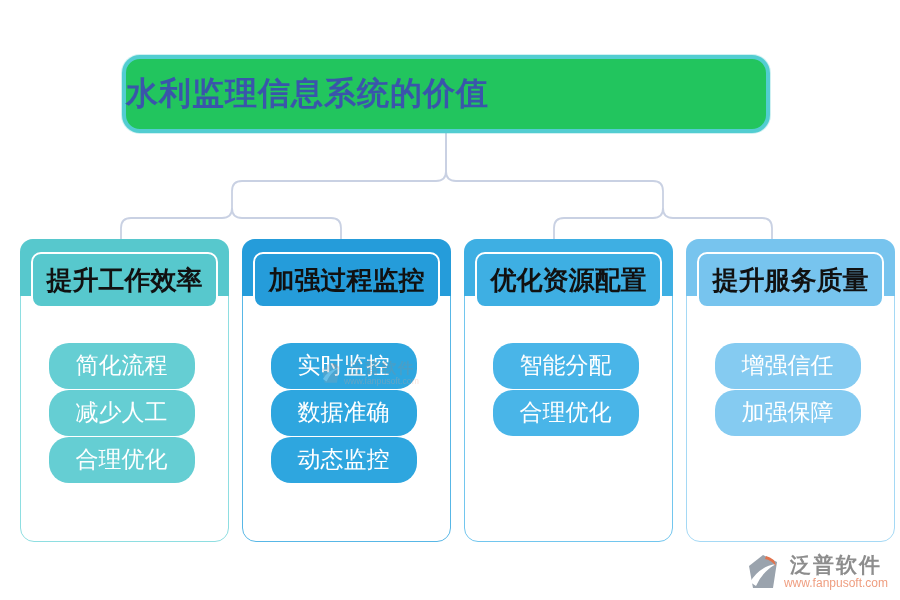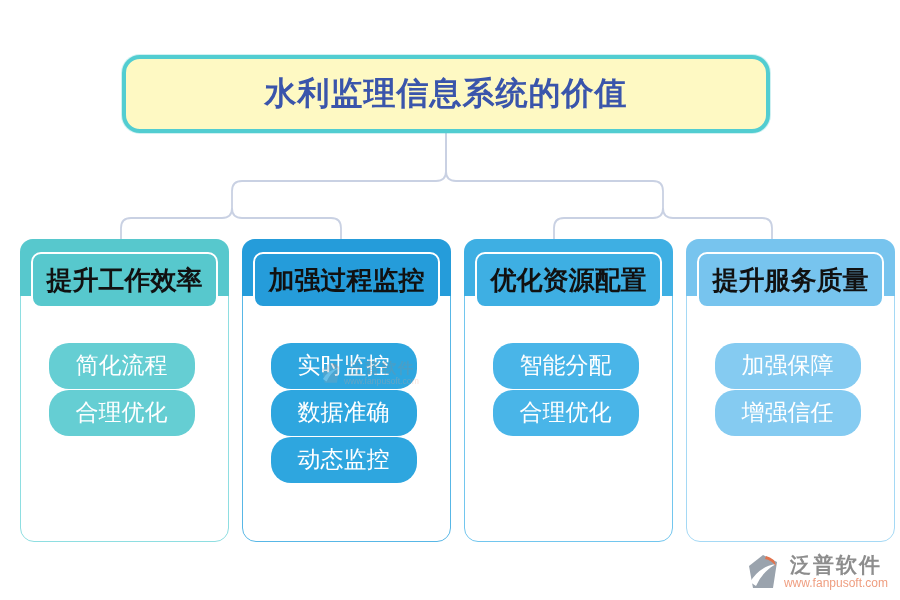--- a/index.html
+++ b/index.html
@@ -5,22 +5,22 @@
   html,body{margin:0;padding:0;}
   body{
     width:900px;height:600px;position:relative;overflow:hidden;background:#ffffff;
     font-family:"Liberation Serif","DejaVu Serif",serif;
   }
   .connectors{position:absolute;left:0;top:0;width:900px;height:600px;z-index:0;}
   .connectors path{fill:none;stroke:var(--connector,#c9d1e3);stroke-width:1.8px;}
 
   .title-box{
     position:absolute;left:122px;top:55px;width:648px;height:78px;box-sizing:border-box;
-    border:4px solid var(--title-border,#52cdd1);border-radius:18px;background:#fef9c3;
-    display:flex;align-items:center;justify-content:center;z-index:2;
+    border:4px solid var(--title-border,#52cdd1);border-radius:18px;background:#22c55e;
+    display:flex;align-items:center;z-index:2;
     box-shadow:0 0 0 1px rgba(82,205,209,.28);
   }
   .title-box span{color:var(--title-text,#3a55ab);font-size:32px;font-weight:bold;letter-spacing:1px;}
 
   .columns{position:absolute;left:20px;top:239px;display:flex;gap:13px;z-index:1;}
   .col{
     position:relative;width:209px;height:303px;box-sizing:border-box;background:#fff;
     border:1.5px solid var(--bord);border-radius:14px;
   }
   .band{
@@ -72,20 +72,23 @@
     <div class="col" style="--band: #57c8cd; --pill: #65ced3; --bord: #8edee1;">
     <div class="band"></div>
     <div class="head">
       <span class="head-label">提升工作效率</span>
     </div>
     <div class="pills">
         <div class="pillwrap">
           <div class="pill">简化流程</div>
         </div>
         <div class="pillwrap">
+          <div class="pill">减少人工</div>
+        </div>
+        <div class="pillwrap">
           <div class="pill">合理优化</div>
         </div>
       </div>
   </div>
     <div class="col" style="--band: #259cda; --pill: #2ea6df; --bord: #58b7e6;">
     <div class="band"></div>
     <div class="head">
       <span class="head-label">加强过程监控</span>
     </div>
     <div class="pills">
@@ -114,24 +117,24 @@
         </div>
       </div>
   </div>
     <div class="col" style="--band: #77c4ee; --pill: #85cbf1; --bord: #a5d9f5;">
     <div class="band"></div>
     <div class="head">
       <span class="head-label">提升服务质量</span>
     </div>
     <div class="pills">
         <div class="pillwrap">
-          <div class="pill">加强保障</div>
+          <div class="pill">增强信任</div>
         </div>
         <div class="pillwrap">
-          <div class="pill">增强信任</div>
+          <div class="pill">加强保障</div>
         </div>
       </div>
   </div>
   </div>
 
 <div class="brandmark watermark-center">
   <svg width="34" height="34" viewBox="0 0 40 40">
     <path d="M7 14 L21 3 L35 10 L31 36 L11 36 Z" fill="#9aa3ad"></path>
     <path d="M8 30 Q18 14 34 12 Q20 20 14 34 Z" fill="#ffffff"></path>
     <path d="M24 4 Q33 6 34 14 Q29 8 23 7 Z" fill="#e2734d"></path>

